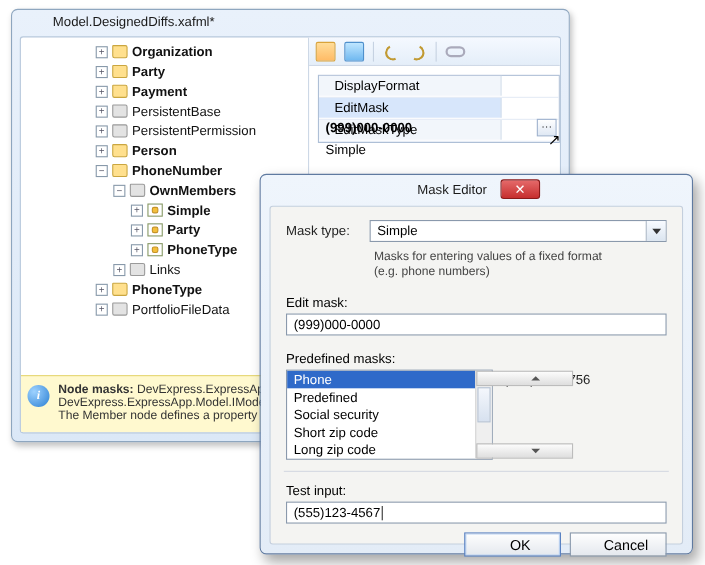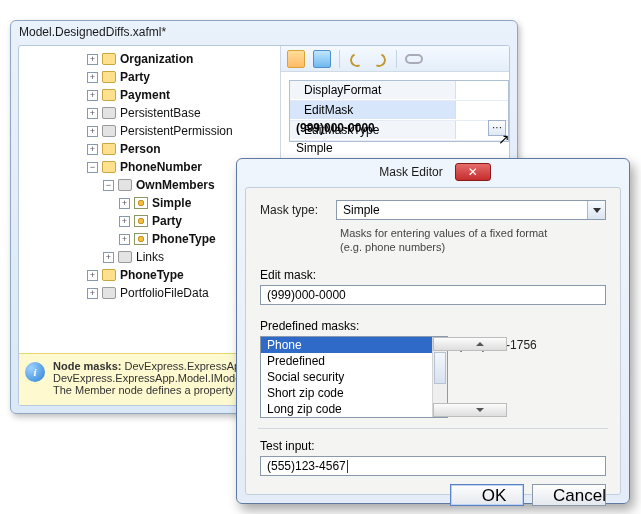--- a/index.html
+++ b/index.html
@@ -1,23 +1,24 @@
 <!DOCTYPE html>
 <html><head>
 <meta charset="utf-8">
 <style>
   * { box-sizing: border-box; font-family: "Segoe UI", Tahoma, sans-serif; }
   body { margin: 0; background: #fff; width: 641px; height: 514px; position: relative; overflow: hidden; font-size: 12px; }
 
   
   .win-main {
-    position: absolute; left: 10px; top: 20px; width: 508px; height: 394px;
+    position: absolute; left: 10px; top: 8px; width: 508px; height: 394px;
     border: 1px solid #8ea6bf; border-radius: 6px;
     background: linear-gradient(#e9f1fb,#dbe8f7);
     box-shadow: 2px 3px 6px rgba(0,0,0,0.25);
+    padding-left: 29px;
   }
   .win-main .titlebar {
     height: 22px; line-height: 22px; padding: 0 8px; color: #1a1a1a;
     font-size: 12px;
   }
   .win-main .client {
     position: absolute; left: 7px; top: 24px; right: 7px; bottom: 7px;
     background: #fff; border: 1px solid #b7c8dc; border-radius: 3px;
     display: flex; overflow: hidden;
   }
@@ -93,21 +94,21 @@
   .vscroll .btn { height:14px; background:linear-gradient(#fcfcfc,#dedede); border:1px solid #bcbcbc; display:flex; align-items:center; justify-content:center; }
   .vscroll .btn::after { content:""; border-left:4px solid transparent; border-right:4px solid transparent; }
   .vscroll .up::after { border-bottom:4px solid #555; }
   .vscroll .down::after { border-top:4px solid #555; }
   .vscroll .thumb { position:absolute; left:1px; right:1px; top:15px; height:32px; background:linear-gradient(#f4f7fc,#d7e1ef); border:1px solid #b5c2d4; }
   .sample { font-size:12px; color:#222; padding-top:2px; }
 
   .divider { height:1px; background:#d4d9e1; margin:10px -2px; }
 
   .btn-row { display:flex; gap:8px; justify-content:flex-end; margin-top:8px; }
-  .btn { width:74px; height:22px; border:1px solid #8a99ac; background:linear-gradient(#fefefe,#e4e8ee); font-size:17px; cursor:pointer;padding-left:20px; }
+  .btn { width:88px; height:22px; border:1px solid #8a99ac; background:linear-gradient(#fefefe,#e4e8ee); font-size:13px; cursor:pointer;padding-left:20px; }
   .btn.default { border:1px solid #5a82c2; box-shadow: inset 0 0 0 1px #bcd3f2; }
 
   .caret { display:inline-block; border-left:1px solid #333; height:13px; vertical-align:middle; margin-left:1px; }
 </style>
 </head>
 <body>
 
 <div class="win-main">
   <div class="titlebar">Model.DesignedDiffs.xafml*</div>
   <div class="client">

